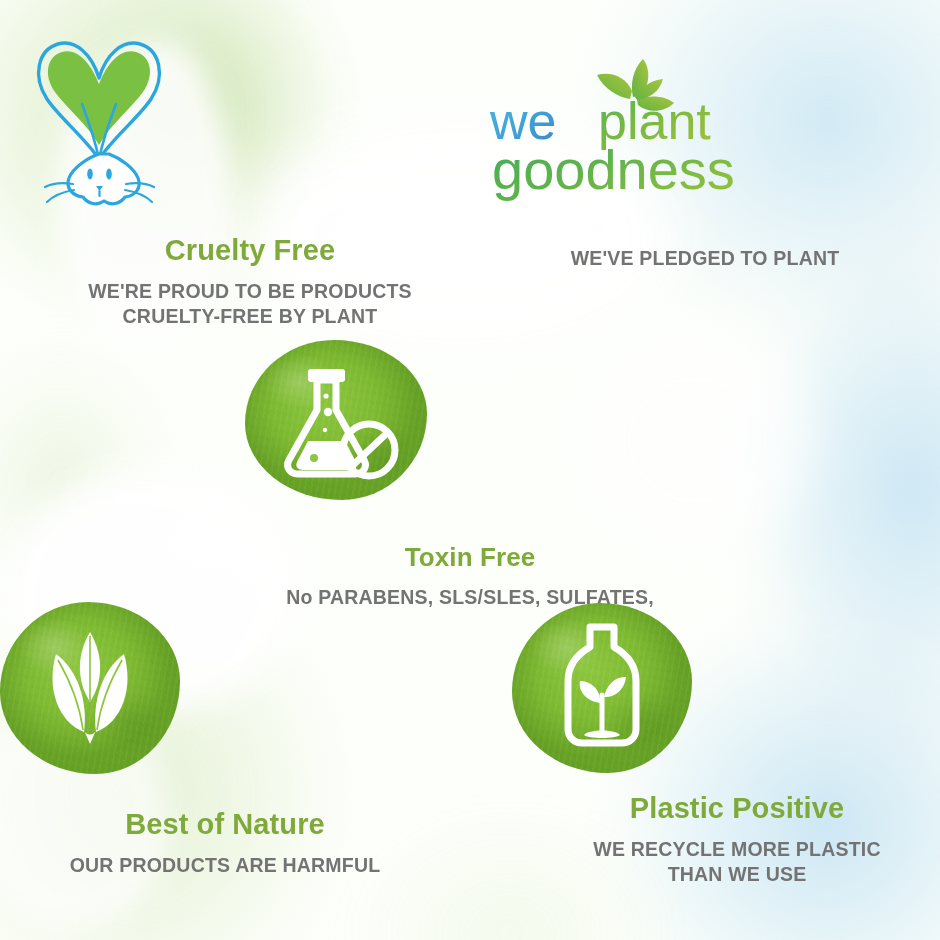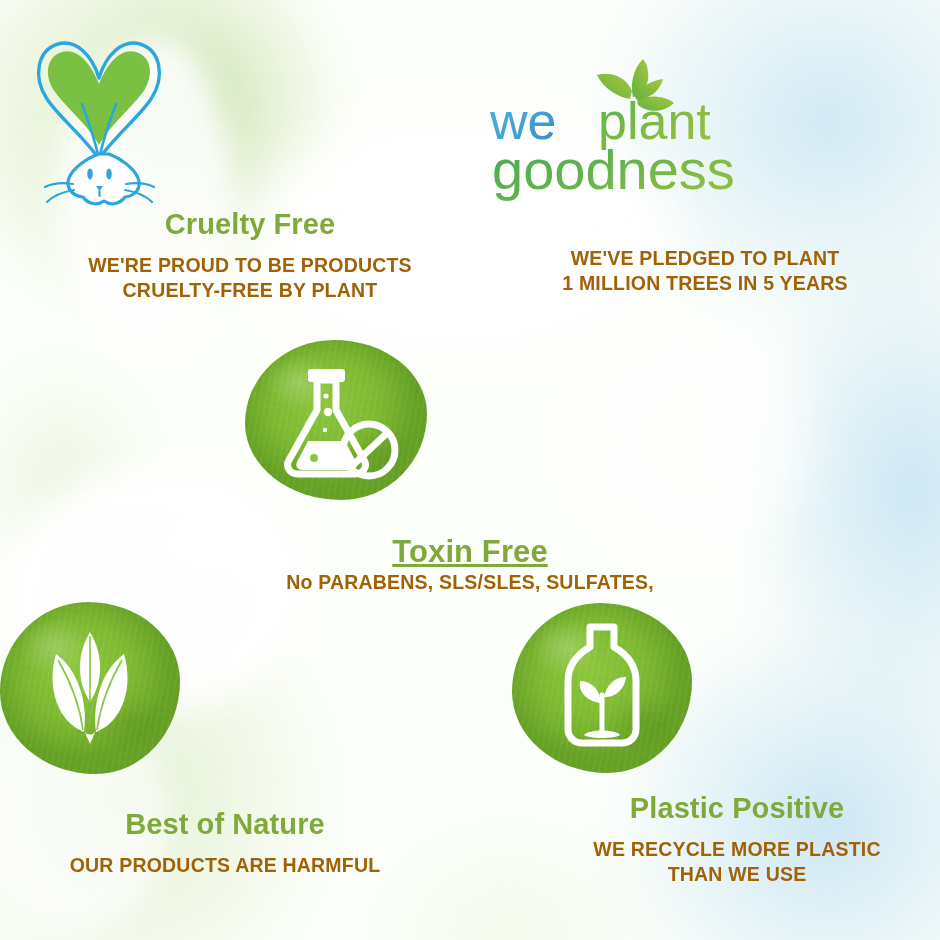--- a/index.html
+++ b/index.html
@@ -69,21 +69,21 @@
   .cell{position:absolute;text-align:center;}
   .badge-wrap{display:flex;justify-content:flex-start;align-items:center;}
 
   .title{
     font-weight:bold;
     color:#7fa93a;
     letter-spacing:.1px;
   }
   .sub{
     font-weight:bold;
-    color:#a16207;
+    color:#737373;
     line-height:1.26;
     letter-spacing:.2px;
   }
 
   
   .disc{position:relative;}
   .disc .blob{
     position:absolute;inset:0;
     background:
       radial-gradient(ellipse 28% 24% at 30% 26%, rgba(255,255,255,.20) 0%, rgba(255,255,255,0) 70%),
@@ -144,21 +144,21 @@
 
         <path d="M74.5 163 L74.5 168" stroke="#2ba6de" stroke-width="2.2" stroke-linecap="round"></path>
 
         <path d="M48 156 C36 154 26 156 20 159" fill="none" stroke="#2ba6de" stroke-width="2.2" stroke-linecap="round"></path>
         <path d="M49 162 C37 164 27 169 22 174" fill="none" stroke="#2ba6de" stroke-width="2.2" stroke-linecap="round"></path>
 
         <path d="M101 156 C113 154 123 156 129 159" fill="none" stroke="#2ba6de" stroke-width="2.2" stroke-linecap="round"></path>
         <path d="M100 162 C112 164 122 169 127 174" fill="none" stroke="#2ba6de" stroke-width="2.2" stroke-linecap="round"></path>
       </svg>
     </div>
-    <div class="title" style="font-size:29px;">Cruelty Free</div>
+    <div class="title" style="font-size:29px;margin-top:26px;">Cruelty Free</div>
     <div class="sub" style="font-size:19.5px;margin-top:12px;">
       <div>WE'RE PROUD TO BE PRODUCTS</div>
       <div>CRUELTY-FREE BY PLANT</div>
     </div>
   </div>
 
   <div class="cell" style="left:480px;top:28px;width:450px;">
     <div class="badge-wrap" style="height:200px;">
       <svg width="300" height="150" viewBox="0 0 300 150">
         <defs>
@@ -193,21 +193,20 @@
 
         <text x="10" y="86" font-family="'Liberation Sans', sans-serif" font-size="52" fill="url(#gBlue)">we</text>
 
         <text x="118" y="86" font-family="'Liberation Sans', sans-serif" font-size="52" fill="url(#gGreen)">plant</text>
 
         <text x="12" y="136" font-family="'Liberation Sans', sans-serif" font-size="56" fill="url(#gGreen2)">goodness</text>
       </svg>
     </div>
     <div class="sub" style="font-size:19.5px;margin-top:18px;">
       <div>WE'VE PLEDGED TO PLANT</div>
-      <div>1 MILLION TREES IN 5 YEARS</div>
     </div>
   </div>
 
   <div class="cell" style="left:245px;top:330px;width:450px;">
     <div class="badge-wrap" style="height:180px;">
       <div class="disc" style="width:182px;height:160px;">
         <div class="blob"></div>
         <div class="grain"></div>
         <svg viewBox="0 0 182 160">
 
@@ -220,22 +219,22 @@
           <circle cx="81" cy="56" r="2.6" fill="#ffffff"></circle>
           <circle cx="83" cy="72" r="4.2" fill="#ffffff"></circle>
           <circle cx="80" cy="90" r="2.2" fill="#ffffff"></circle>
           <circle cx="69" cy="118" r="4" fill="#8cc63f"></circle>
 
           <circle cx="124" cy="110" r="26" fill="none" stroke="#ffffff" stroke-width="7"></circle>
           <line x1="107" y1="126" x2="141" y2="94" stroke="#ffffff" stroke-width="7" stroke-linecap="round"></line>
         </svg>
       </div>
     </div>
-    <div class="title" style="font-size:31px;margin-top:24px;text-decoration:underline;">Toxin Free</div>
-    <div class="sub" style="font-size:19.5px;">
+    <div class="title" style="font-size:26px;margin-top:32px;">Toxin Free</div>
+    <div class="sub" style="font-size:19.5px;margin-top:12px;">
       <div>No PARABENS, SLS/SLES, SULFATES,</div>
     </div>
   </div>
 
   <div class="cell" style="left:0px;top:595px;width:450px;">
     <div class="badge-wrap" style="height:185px;">
       <div class="disc" style="width:180px;height:172px;">
         <div class="blob"></div>
         <div class="grain"></div>
         <svg viewBox="0 0 180 172">

